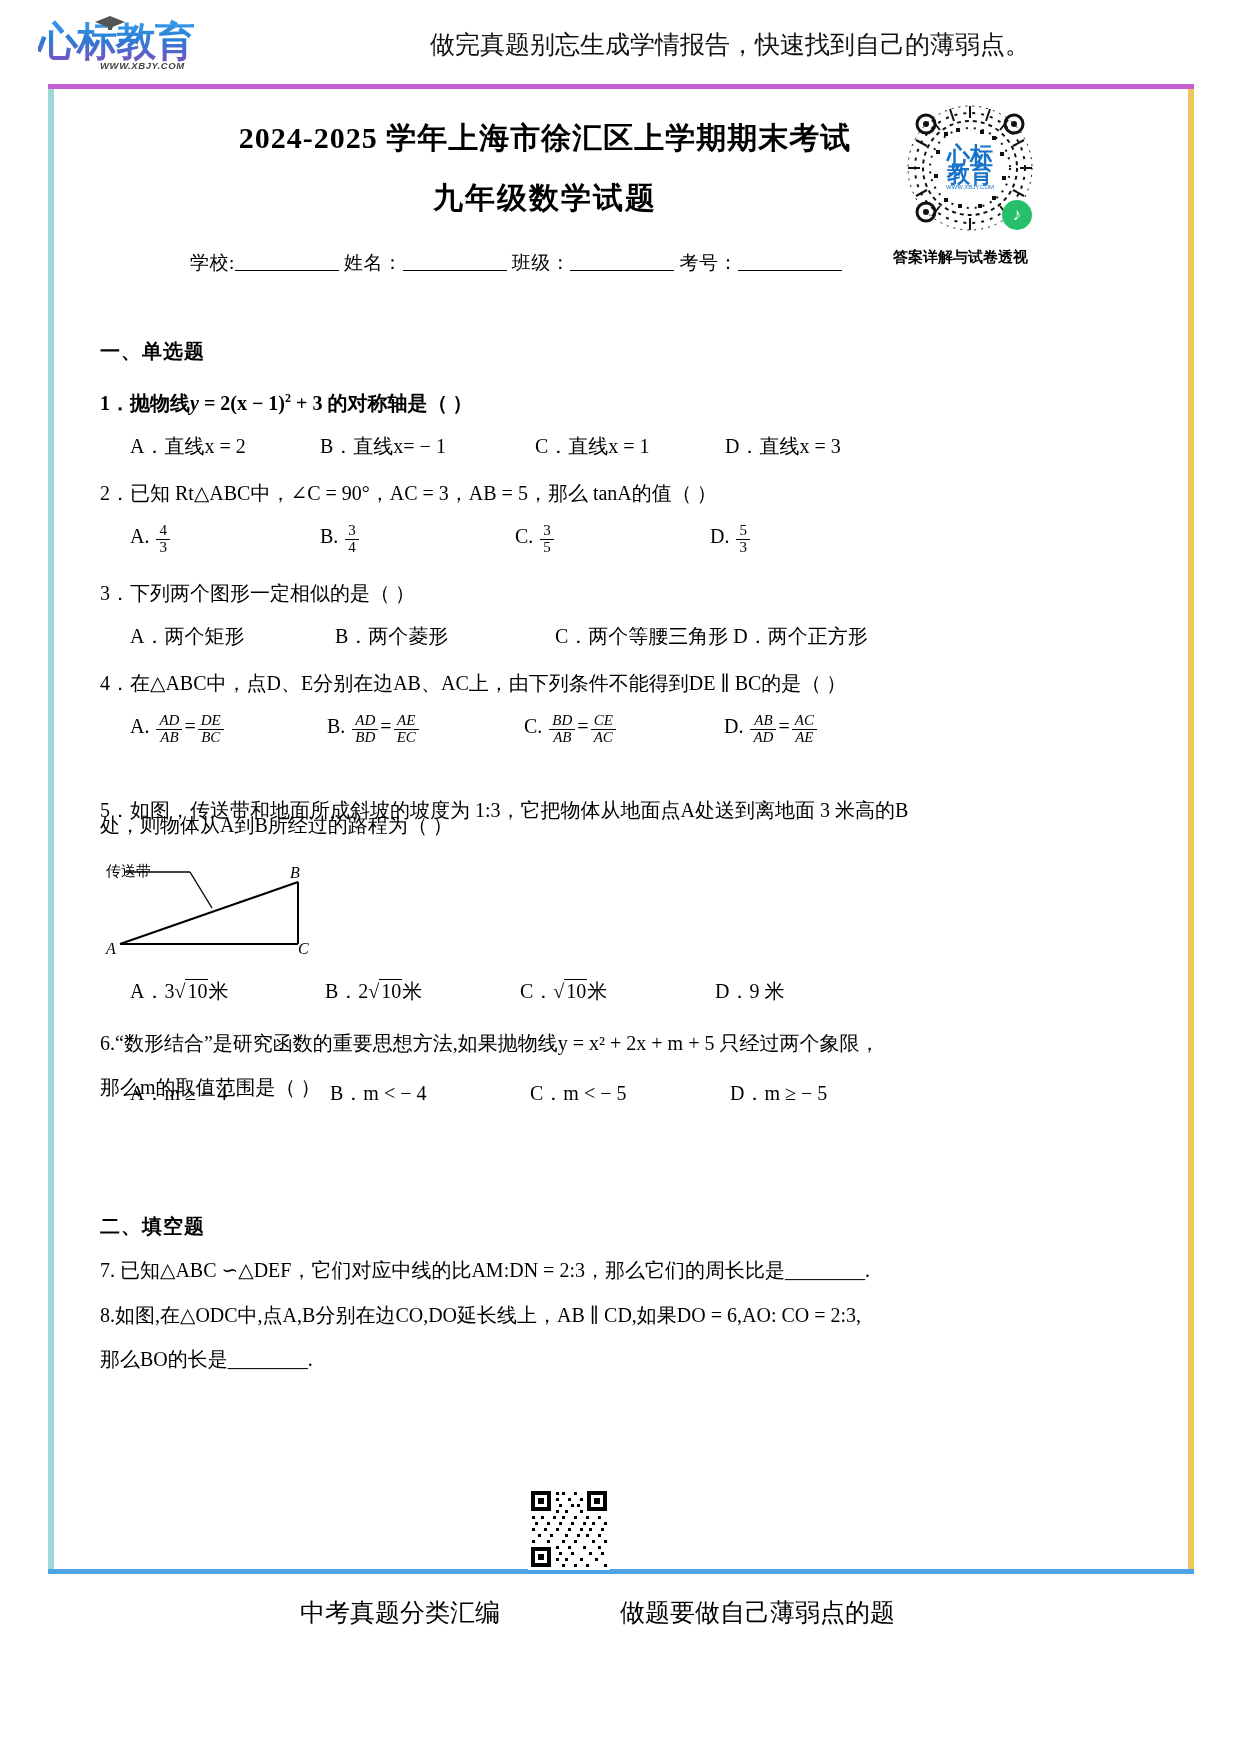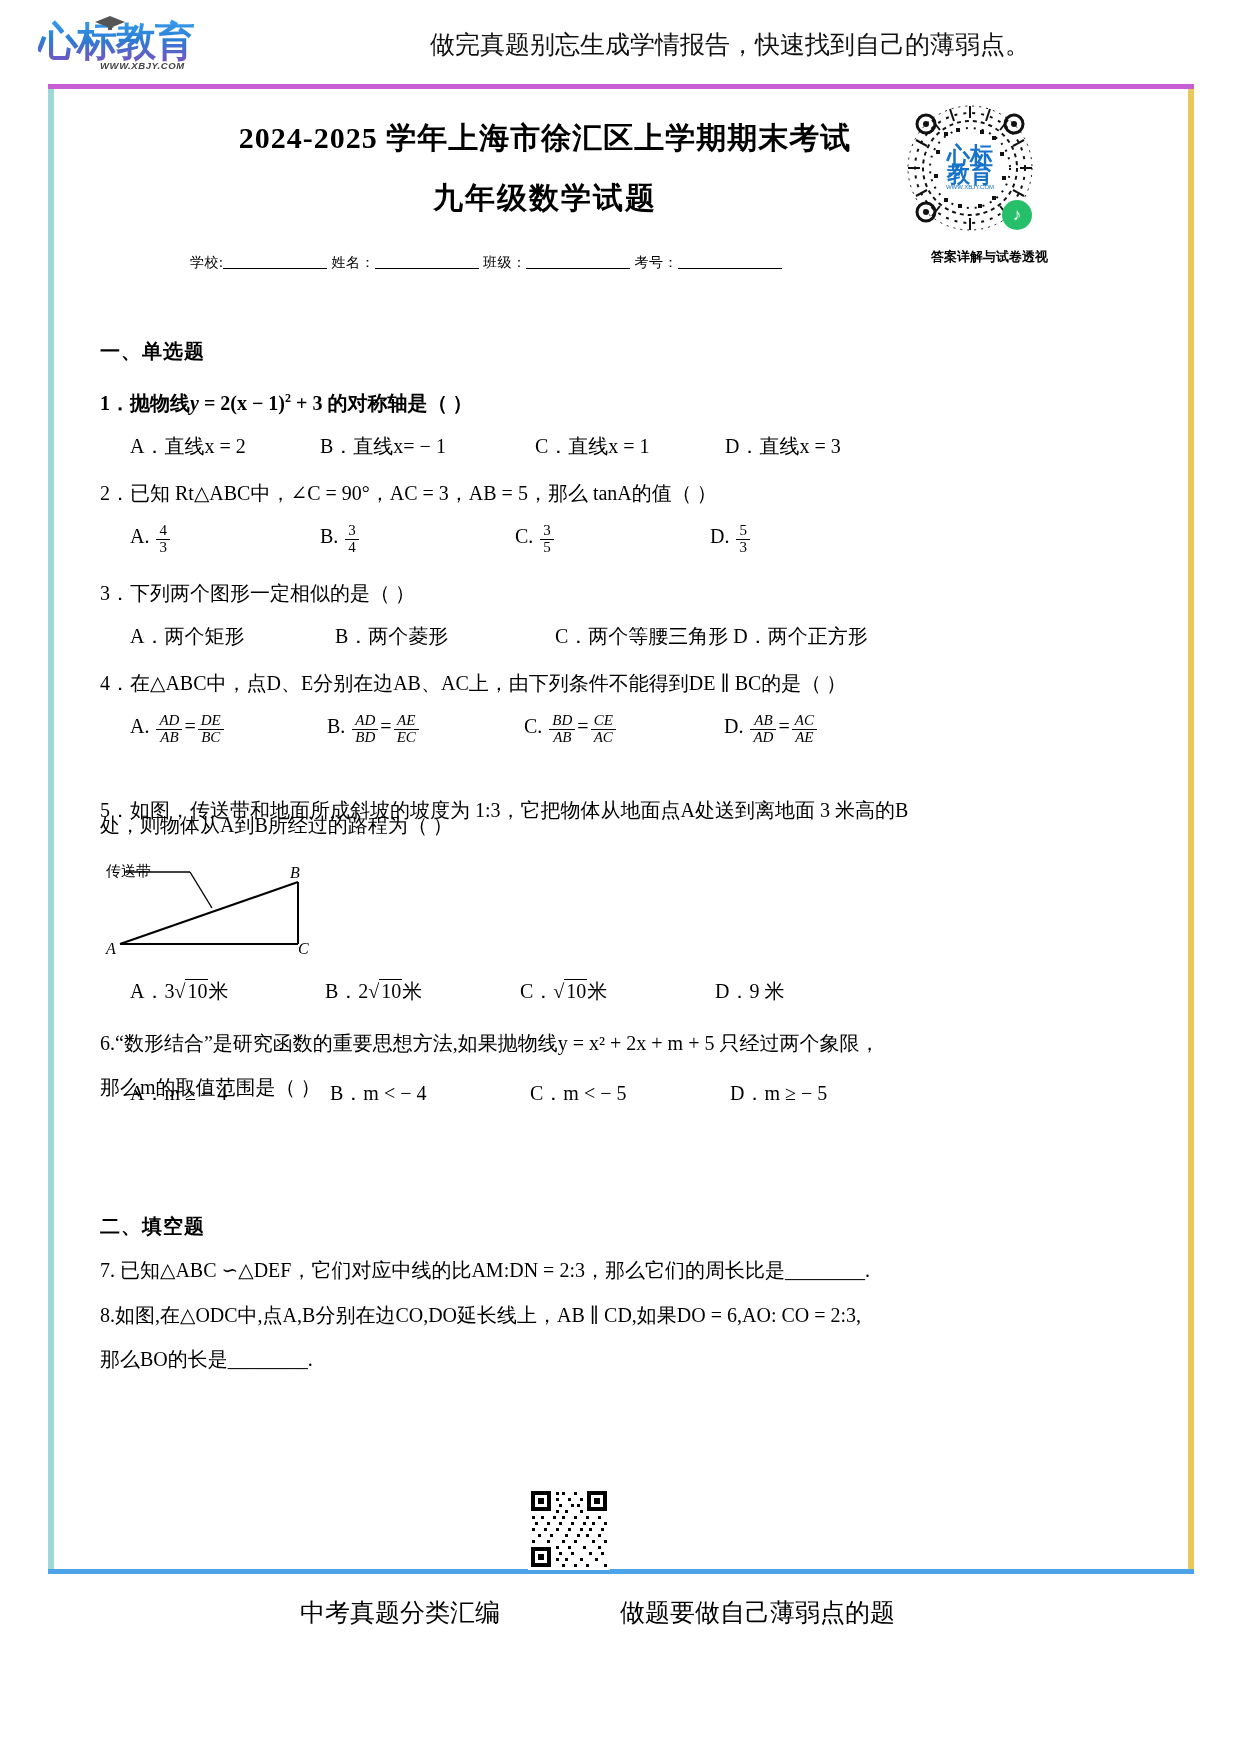--- a/index.html
+++ b/index.html
@@ -39,33 +39,33 @@
   .frame-bottom{position:absolute;left:48px;top:1569px;width:1146px;height:5px;background:#4da3e8;}
 
   
   .title1{position:absolute;left:160px;top:118px;width:770px;text-align:center;
     font-size:30px;font-weight:bold;letter-spacing:1px;white-space:nowrap;}
   .title2{position:absolute;left:160px;top:178px;width:770px;text-align:center;
     font-size:30px;font-weight:bold;letter-spacing:2px;white-space:nowrap;}
 
   
   .qr-main{position:absolute;left:906px;top:104px;width:128px;height:128px;}
-  .qr-caption{position:absolute;left:893px;top:248px;width:155px;text-align:right;
-    font-family:"Liberation Sans","DejaVu Sans",sans-serif;font-size:13px;font-weight:bold;color:#000;}
+  .qr-caption{position:absolute;left:893px;top:248px;width:155px;text-align:left;
+    font-family:"Liberation Sans","DejaVu Sans",sans-serif;font-size:15px;font-weight:bold;color:#000;}
   .qr-badge{position:absolute;right:2px;bottom:2px;width:30px;height:30px;border-radius:50%;
     background:#27c06a;display:flex;align-items:center;justify-content:center;}
   .qr-badge span{color:#fff;font-size:17px;font-weight:bold;font-family:"Liberation Sans",sans-serif;}
   .qr-inner{position:absolute;left:28px;top:40px;width:72px;height:48px;
     display:flex;flex-direction:column;align-items:center;justify-content:center;}
   .qr-inner b{font-family:"Liberation Sans","DejaVu Sans",sans-serif;font-size:23px;color:#1673c8;line-height:19px;}
   .qr-inner i{font-style:normal;font-family:"Liberation Sans",sans-serif;font-size:6px;color:#1673c8;}
 
   
   .infoline{position:absolute;left:190px;top:250px;width:740px;
-    font-size:14px;white-space:nowrap;letter-spacing:.5px;}
+    font-size:19px;white-space:nowrap;letter-spacing:.5px;}
   .infoline span.u{display:inline-block;border-bottom:1.4px solid #000;width:104px;height:18px;vertical-align:-2px;}
 
   
   .sec{position:absolute;font-size:20px;font-weight:bold;
     font-family:"Liberation Sans","DejaVu Sans",sans-serif;letter-spacing:1px;}
   .q{position:absolute;font-size:20px;line-height:30px;white-space:nowrap;}
   .opts{position:absolute;font-size:20px;white-space:nowrap;}
   .it{font-style:italic;}
   .frac{display:inline-block;vertical-align:-9px;text-align:center;line-height:1.05;margin:0 2px;}
   .frac .n{display:block;font-size:15px;padding:0 3px;}

